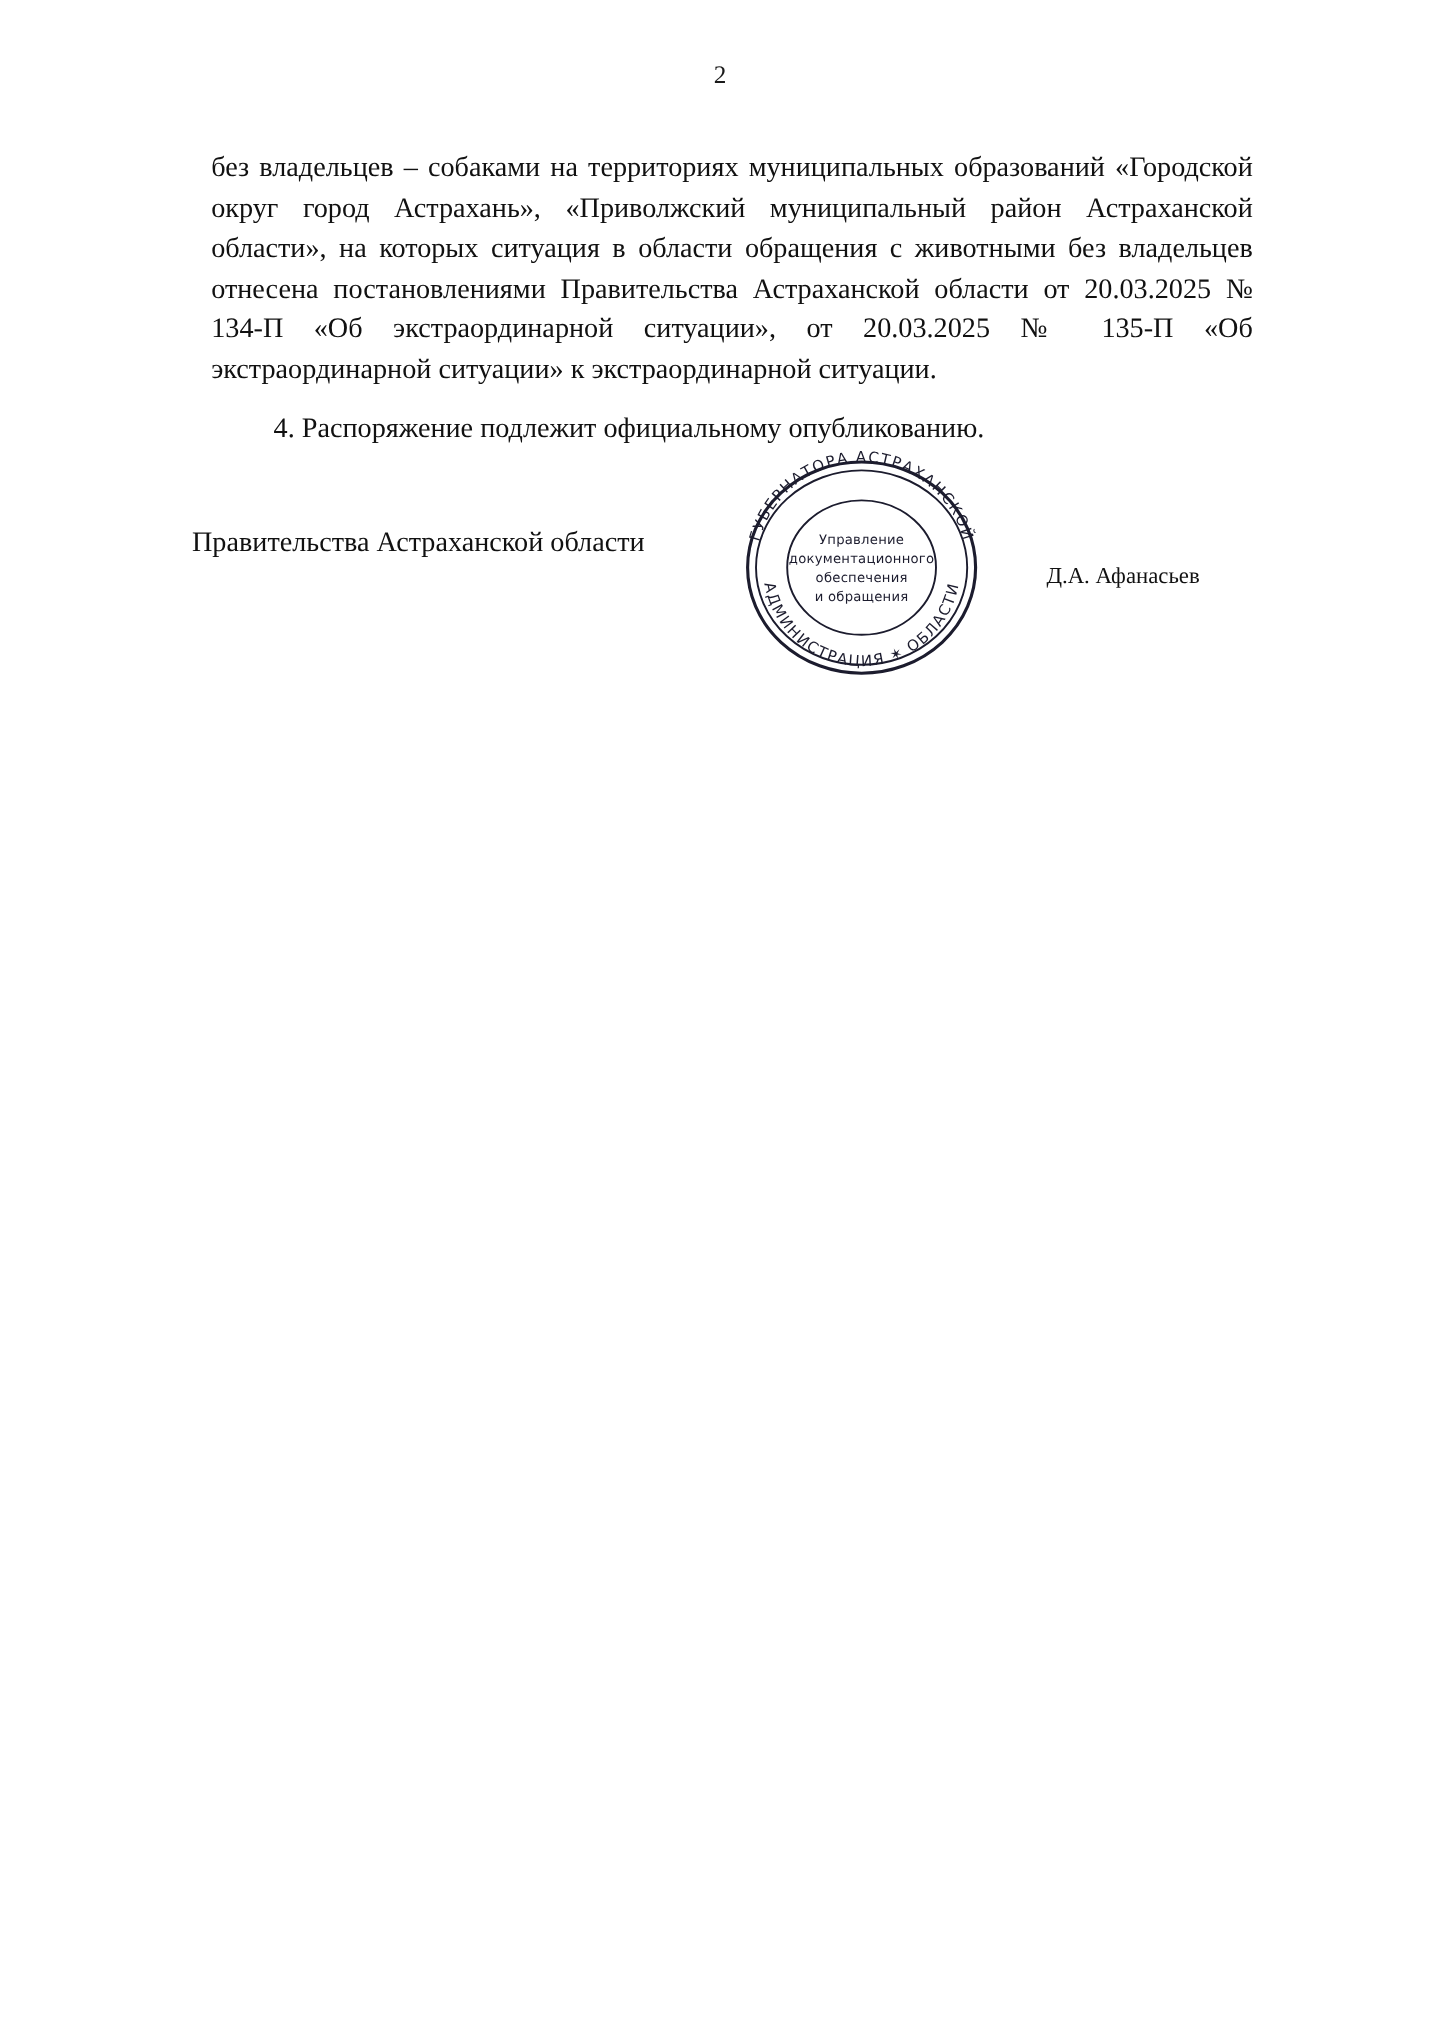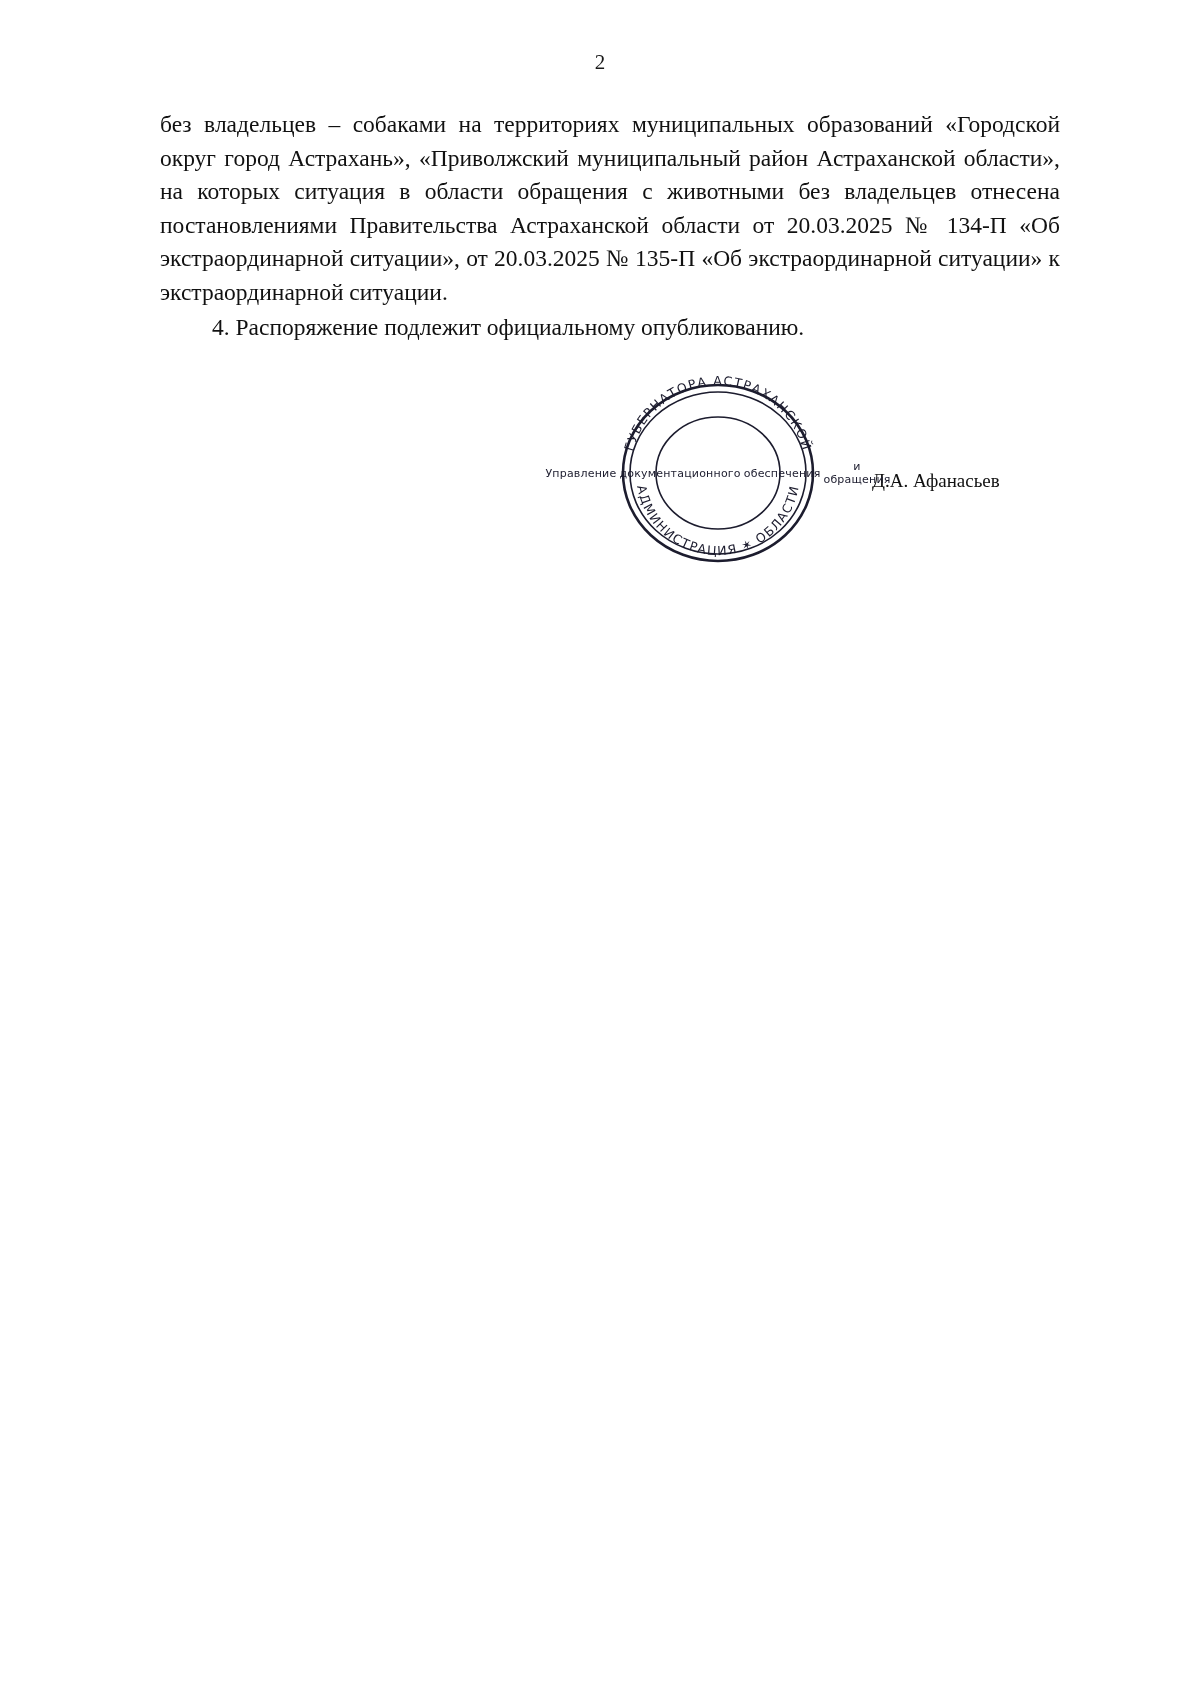--- a/index.html
+++ b/index.html
@@ -41,21 +41,21 @@
     top: 108px;
     width: 900px;
   }
 
   .para {
     font-size: 23.5px;
     line-height: 33.5px;
     text-align: justify;
     text-justify: inter-word;
     color: #111111;
-    margin: 0;
+    margin: 16px;
   }
 
   .para.indent {
     text-indent: 52px;
     text-align: left;
     margin-top: 2px;
   }
 
   .signature-block {
     position: absolute;
@@ -92,21 +92,21 @@
     height: 100%;
     display: block;
   }
   .stamp-inner-text {
     position: absolute;
     left: 0;
     top: 0;
     width: 228px;
     height: 204px;
     display: flex;
-    flex-direction: row;
+    flex-direction: column;
     align-items: center;
     justify-content: center;
     gap: 3px;
     pointer-events: none;
   }
   .stamp-inner-text span {
     font-family: "DejaVu Sans", sans-serif;
     font-size: 11px;
     color: #1c1c2e;
     letter-spacing: .2px;
@@ -120,20 +120,21 @@
 <div class="page">
 
   <div class="page-number">2</div>
 
   <div class="body-text">
     <p class="para">без владельцев – собаками на территориях муниципальных образований «Городской округ город Астрахань», «Приволжский муниципальный район Астраханской области», на которых ситуация в области обращения с животными без владельцев отнесена постановлениями Правительства Астраханской области от 20.03.2025 № 134-П «Об экстраординарной ситуации», от 20.03.2025 № 135-П «Об экстраординарной ситуации» к экстраординарной ситуации.</p>
     <p class="para indent">4. Распоряжение подлежит официальному опубликованию.</p>
   </div>
 
   <div class="signature-block">
+    <span class="sig-line">Правительства Астраханской области</span>
   </div>
 
   <div class="signer-name">Д.А. Афанасьев</div>
 
   <div class="stamp">
     <svg viewBox="0 0 228 204" xmlns="http://www.w3.org/2000/svg">
       <defs>
         <path id="arcTop" d="M 26 102 A 88 88 0 0 1 202 102" fill="none"></path>
         <path id="arcBottom" d="M 32 102 A 82 82 0 0 0 196 102" fill="none"></path>
       </defs>

